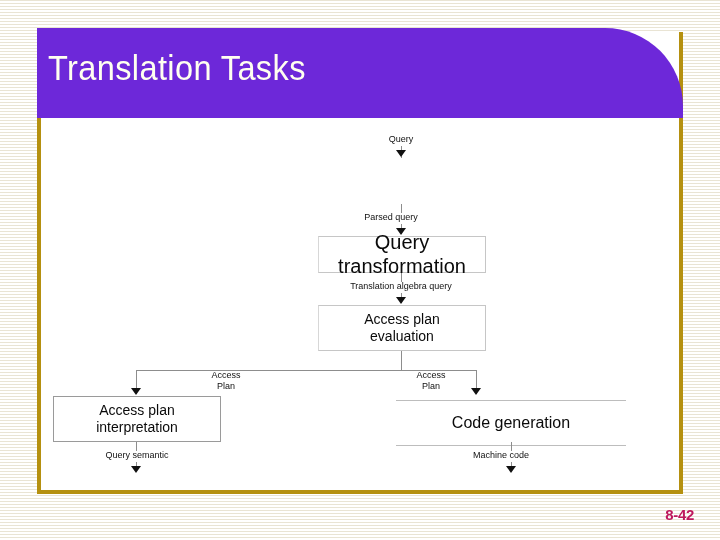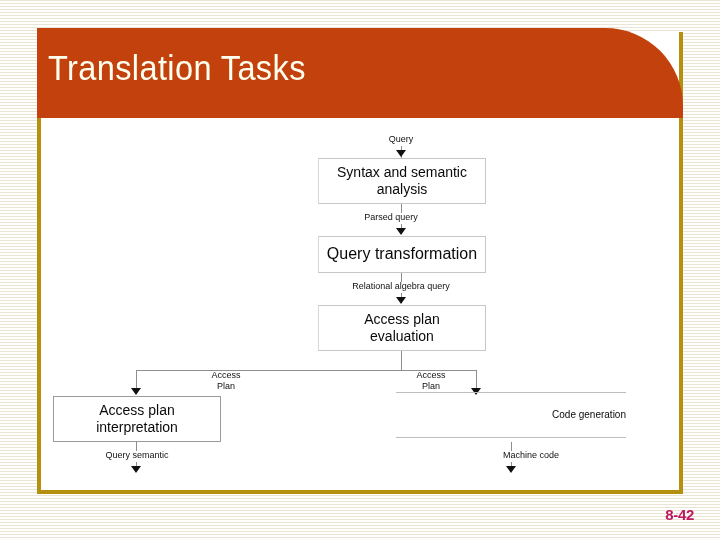--- a/index.html
+++ b/index.html
@@ -43,21 +43,21 @@
     background: #ffffff;
   }
 
   
   #slide-header {
     position: absolute;
     left: -4px;
     top: -4px;
     width: 646px;
     height: 90px;
-    background: #c2410c;
+    background: #6d28d9;
     border-top-right-radius: 78px;
     box-sizing: border-box;
   }
   #slide-title {
     position: absolute;
     left: 11px;
     top: 18px;
     font-size: 35px;
     line-height: 44px;
     color: #fffff0;
@@ -159,36 +159,32 @@
   <div id="slide-header">
     <div id="slide-title">Translation Tasks</div>
   </div>
 
   <div id="diagram">
 
     <div class="edge-label" style="left:310px; top:16px; width:100px;">Query</div>
     <div class="line v" style="left:360px; top:28px; height:12px;"></div>
     <div class="arrow" style="left:355px; top:32px;"></div>
 
-    <div class="node faint-sides" style="left:277px; top:40px; width:168px; height:46px; font-size:14px;">
-      <span class="node-text">Syntax and semantic
-analysis</span>
-    </div>
 
     <div class="line v" style="left:360px; top:86px; height:9px;"></div>
     <div class="edge-label" style="left:300px; top:94px; width:100px;">Parsed query</div>
     <div class="line v" style="left:360px; top:106px; height:10px;"></div>
     <div class="arrow" style="left:355px; top:110px;"></div>
 
-    <div class="node faint-sides" style="left:277px; top:118px; width:168px; height:37px; font-size:16px;">
+    <div class="node faint-sides" style="left:277px; top:118px; width:168px; height:37px; font-size:20px;">
       <span class="node-text">Query transformation</span>
     </div>
 
     <div class="line v" style="left:360px; top:155px; height:9px;"></div>
-    <div class="edge-label" style="left:290px; top:163px; width:140px;">Relational algebra query</div>
+    <div class="edge-label" style="left:290px; top:163px; width:140px;">Translation algebra query</div>
     <div class="line v" style="left:360px; top:175px; height:10px;"></div>
     <div class="arrow" style="left:355px; top:179px;"></div>
 
     <div class="node faint-sides" style="left:277px; top:187px; width:168px; height:46px; font-size:14px;">
       <span class="node-text">Access plan
 evaluation</span>
     </div>
 
     <div class="line v" style="left:360px; top:233px; height:20px;"></div>
     <div class="line h" style="left:95px; top:252px; width:340px;"></div>
@@ -201,30 +197,30 @@
     <div class="line v" style="left:435px; top:252px; height:24px;"></div>
     <div class="arrow" style="left:430px; top:270px;"></div>
     <div class="edge-label" style="left:355px; top:252px; width:70px;">Access
 Plan</div>
 
     <div class="node boxed" style="left:12px; top:278px; width:168px; height:46px; font-size:14px;">
       <span class="node-text">Access plan
 interpretation</span>
     </div>
 
-    <div class="node open-sides" style="left:355px; top:274px; width:230px; height:46px; font-size:10px;justify-content:flex-end;">
+    <div class="node open-sides" style="left:355px; top:282px; width:230px; height:46px; font-size:16px;">
       <span class="node-text">Code generation</span>
     </div>
 
     <div class="line v" style="left:95px; top:324px; height:9px;"></div>
     <div class="edge-label" style="left:50px; top:332px; width:92px;">Query semantic</div>
     <div class="line v" style="left:95px; top:344px; height:9px;"></div>
     <div class="arrow" style="left:90px; top:348px;"></div>
 
     <div class="line v" style="left:470px; top:324px; height:9px;"></div>
-    <div class="edge-label" style="left:444px; top:332px; width:92px;">Machine code</div>
+    <div class="edge-label" style="left:414px; top:332px; width:92px;">Machine code</div>
     <div class="line v" style="left:470px; top:344px; height:9px;"></div>
     <div class="arrow" style="left:465px; top:348px;"></div>
 
   </div>
 </div>
 
 <div id="page-number">8-42</div>
 
 </body></html>

